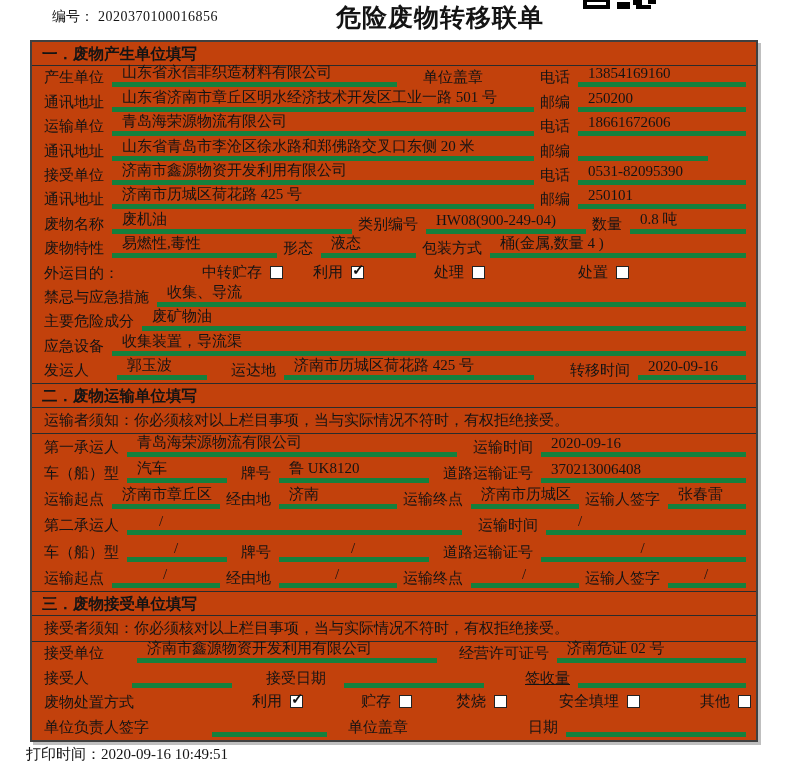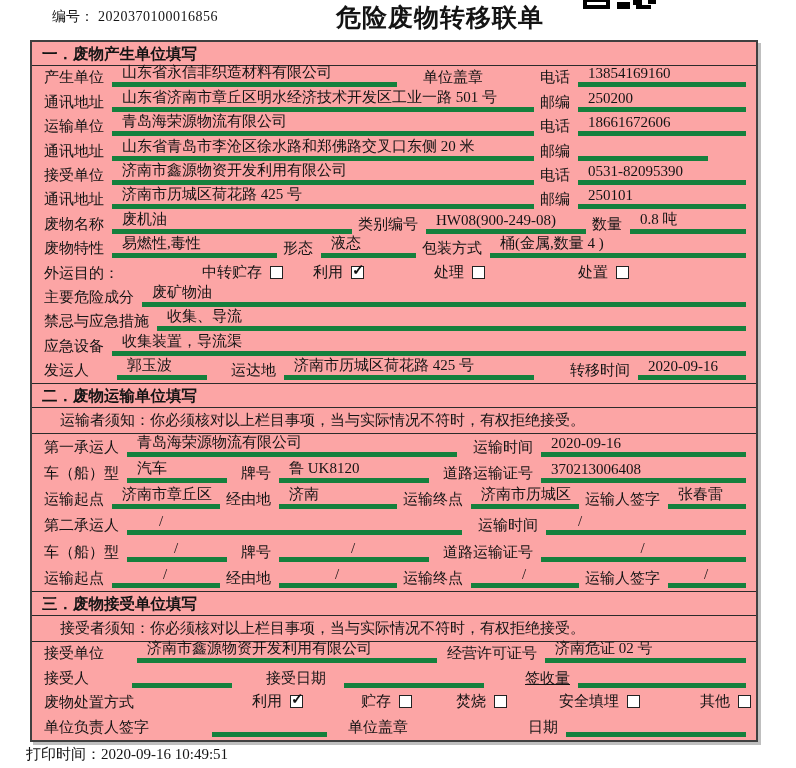--- a/index.html
+++ b/index.html
@@ -12,25 +12,25 @@
              font-family:"Liberation Sans","DejaVu Sans",sans-serif;letter-spacing:1px;white-space:nowrap;}
   .qr{position:absolute;left:583px;top:0;width:74px;height:9px;}
   .qr i{position:absolute;background:#000;display:block;}
   .qr .q1{left:0;top:0;width:27px;height:9px;background:transparent;border:4px solid #000;border-top-width:2px;box-sizing:border-box;}
   .qr .q2{left:34px;top:2px;width:13px;height:7px;}
   .qr .q3{left:50px;top:0;width:9px;height:5px;}
   .qr .q4{left:53px;top:5px;width:15px;height:4px;}
   .qr .q5{left:65px;top:0;width:8px;height:4px;}
   
   .form-table{position:absolute;left:30px;top:40px;width:728px;height:702px;box-sizing:border-box;
-              border:2px solid #404040;background:#fca5a5;box-shadow:3px 3px 0 #bfbfbf;overflow:hidden;}
+              border:2px solid #404040;background:#c2410c;box-shadow:3px 3px 0 #bfbfbf;overflow:hidden;}
   .sec-title{height:23px;line-height:23px;padding-left:10px;font-size:15.5px;font-weight:bold;
              font-family:"Liberation Sans","DejaVu Sans",sans-serif;border-bottom:1px solid #2b2b2b;}
   .sec2 .sec-title,.sec3 .sec-title{border-top:1px solid #2b2b2b;}
-  .sec-note{height:25px;display:flex;align-items:center;padding-left:28px;font-size:15px;
+  .sec-note{height:25px;display:flex;align-items:center;padding-left:12px;font-size:15px;
             border-bottom:1px solid #2b2b2b;white-space:nowrap;}
   .frow{display:flex;align-items:flex-end;padding:0 4px 3px 12px;font-size:15px;box-sizing:border-box;}
   .sec1 .frow{height:24.4px;}
   .sec2 .frow{height:26.1px;}
   .sec3 .frow{height:24.5px;}
   .lb{white-space:nowrap;margin-right:8px;flex:0 0 auto;}
   .fd{border-bottom:5px solid #15803d;padding:0 2px 0 10px;white-space:nowrap;overflow:hidden;
       flex:0 0 auto;box-sizing:border-box;margin-right:6px;min-height:18px;}
   .fd.fx{flex:1 1 auto;}
   .fd.ac{text-align:center;padding-left:0;}
@@ -98,21 +98,21 @@
         <div class="frow">
           <span class="lb">通讯地址</span>
           <span class="fd fx">济南市历城区荷花路 425 号</span>
           <span class="lb">邮编</span>
           <span class="fd" style="width: 168px;">250101</span>
         </div>
         <div class="frow">
           <span class="lb">废物名称</span>
           <span class="fd" style="width: 240px;">废机油</span>
           <span class="lb">类别编号</span>
-          <span class="fd" style="width: 160px;">HW08(900-249-08)</span>
+          <span class="fd" style="width: 160px;">HW08(900-249-04)</span>
           <span class="lb">数量</span>
           <span class="fd fx">0.8 吨</span>
         </div>
         <div class="frow">
           <span class="lb">废物特性</span>
           <span class="fd" style="width: 165px;">易燃性,毒性</span>
           <span class="lb">形态</span>
           <span class="fd" style="width: 95px;">液态</span>
           <span class="lb">包装方式</span>
           <span class="fd fx">桶(金属,数量 4 )</span>
@@ -130,26 +130,26 @@
           <span class="ck" style="margin-left: 70px;">
             <span class="ck-t">处理</span>
             <span class="box"></span>
           </span>
           <span class="ck" style="margin-left: 93px;">
             <span class="ck-t">处置</span>
             <span class="box"></span>
           </span>
         </div>
         <div class="frow">
+          <span class="lb">禁忌与应急措施</span>
+          <span class="fd fx">收集、导流</span>
+        </div>
+        <div class="frow">
           <span class="lb">主要危险成分</span>
           <span class="fd fx">废矿物油</span>
-        </div>
-        <div class="frow">
-          <span class="lb">禁忌与应急措施</span>
-          <span class="fd fx">收集、导流</span>
         </div>
         <div class="frow">
           <span class="lb">应急设备</span>
           <span class="fd fx">收集装置，导流渠</span>
         </div>
         <div class="frow">
           <span class="lb">发运人</span>
           <span class="fd" style="width: 90px; margin-left: 20px;">郭玉波</span>
           <span class="lb" style="margin-left: 18px;">运达地</span>
           <span class="fd" style="width: 250px;">济南市历城区荷花路 425 号</span>
@@ -208,21 +208,21 @@
           <span class="lb">运输人签字</span>
           <span class="fd fx ac">/</span>
         </div>
       </div>
       <div class="sec sec3">
         <div class="sec-title">三．废物接受单位填写</div>
         <div class="sec-note">接受者须知：你必须核对以上栏目事项，当与实际情况不符时，有权拒绝接受。</div>
         <div class="frow">
           <span class="lb">接受单位</span>
           <span class="fd" style="width: 300px; margin-left: 25px;">济南市鑫源物资开发利用有限公司</span>
-          <span class="lb" style="margin-left: 4px;">经营许可证号</span>
+          <span class="lb" style="margin-left: 16px;">经营许可证号</span>
           <span class="fd fx">济南危证 02 号</span>
         </div>
         <div class="frow">
           <span class="lb">接受人</span>
           <span class="fd" style="width: 100px; margin-left: 35px;"></span>
           <span class="lb" style="margin-left: 28px;">接受日期</span>
           <span class="fd" style="width: 140px; margin-left: 10px;"></span>
           <span class="lb" style="margin-left: 35px; text-decoration: underline;">签收量</span>
           <span class="fd fx"></span>
         </div>

